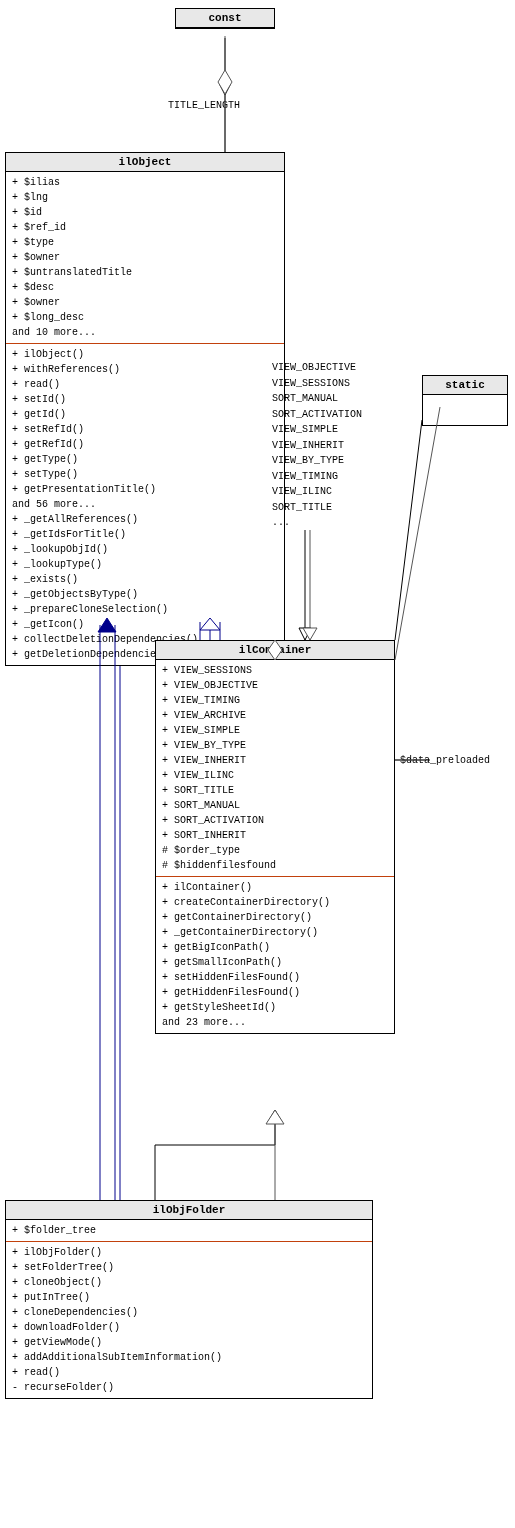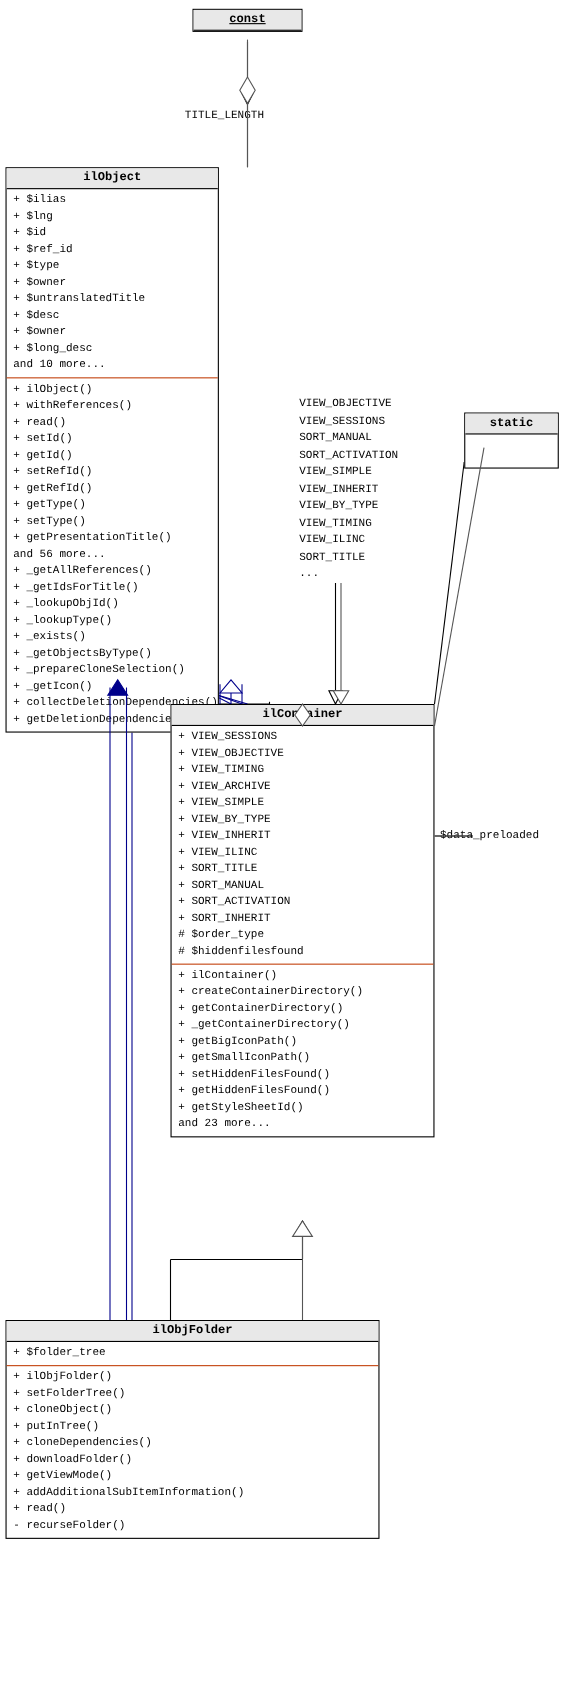--- a/index.html
+++ b/index.html
@@ -93,27 +93,27 @@
     <polygon points="125,622 118,610 132,610" fill="#00008B" stroke="#00008B" stroke-width="1"></polygon>
 
     <line x1="305" y1="530" x2="305" y2="640" stroke="#000" stroke-width="1"></line>
     <polygon points="305,640 299,628 311,628" fill="white" stroke="#000" stroke-width="1"></polygon>
 
     <line x1="422" y1="420" x2="395" y2="640" stroke="#000" stroke-width="1"></line>
 
     <line x1="395" y1="760" x2="430" y2="760" stroke="#000" stroke-width="1"></line>
   </svg>
 
-  <div class="uml-box" style="left:175px; top:8px; width:100px;text-decoration:underline;">
+  <div class="uml-box" style="left:175px; top:8px; width:100px;">
     <div class="uml-box-header">const</div>
   </div>
 
   <div style="position:absolute; left:168px; top:100px; font-size:10px; white-space:nowrap;">TITLE_LENGTH</div>
 
-  <div class="uml-box" style="left:5px; top:152px; width:194px;">
+  <div class="uml-box" style="left:5px; top:152px; width:280px;">
     <div class="uml-box-header">ilObject</div>
     <div class="uml-box-section">
       <div>+ $ilias</div>
       <div>+ $lng</div>
       <div>+ $id</div>
       <div>+ $ref_id</div>
       <div>+ $type</div>
       <div>+ $owner</div>
       <div>+ $untranslatedTitle</div>
       <div>+ $desc</div>
@@ -192,21 +192,21 @@
       <div>+ _getContainerDirectory()</div>
       <div>+ getBigIconPath()</div>
       <div>+ getSmallIconPath()</div>
       <div>+ setHiddenFilesFound()</div>
       <div>+ getHiddenFilesFound()</div>
       <div>+ getStyleSheetId()</div>
       <div>and 23 more...</div>
     </div>
   </div>
 
-  <div class="uml-box" style="left:5px; top:1200px; width:340px;">
+  <div class="uml-box" style="left:5px; top:1200px; width:368px;">
     <div class="uml-box-header">ilObjFolder</div>
     <div class="uml-box-section">
       <div>+ $folder_tree</div>
     </div>
     <div class="uml-box-section">
       <div>+ ilObjFolder()</div>
       <div>+ setFolderTree()</div>
       <div>+ cloneObject()</div>
       <div>+ putInTree()</div>
       <div>+ cloneDependencies()</div>

